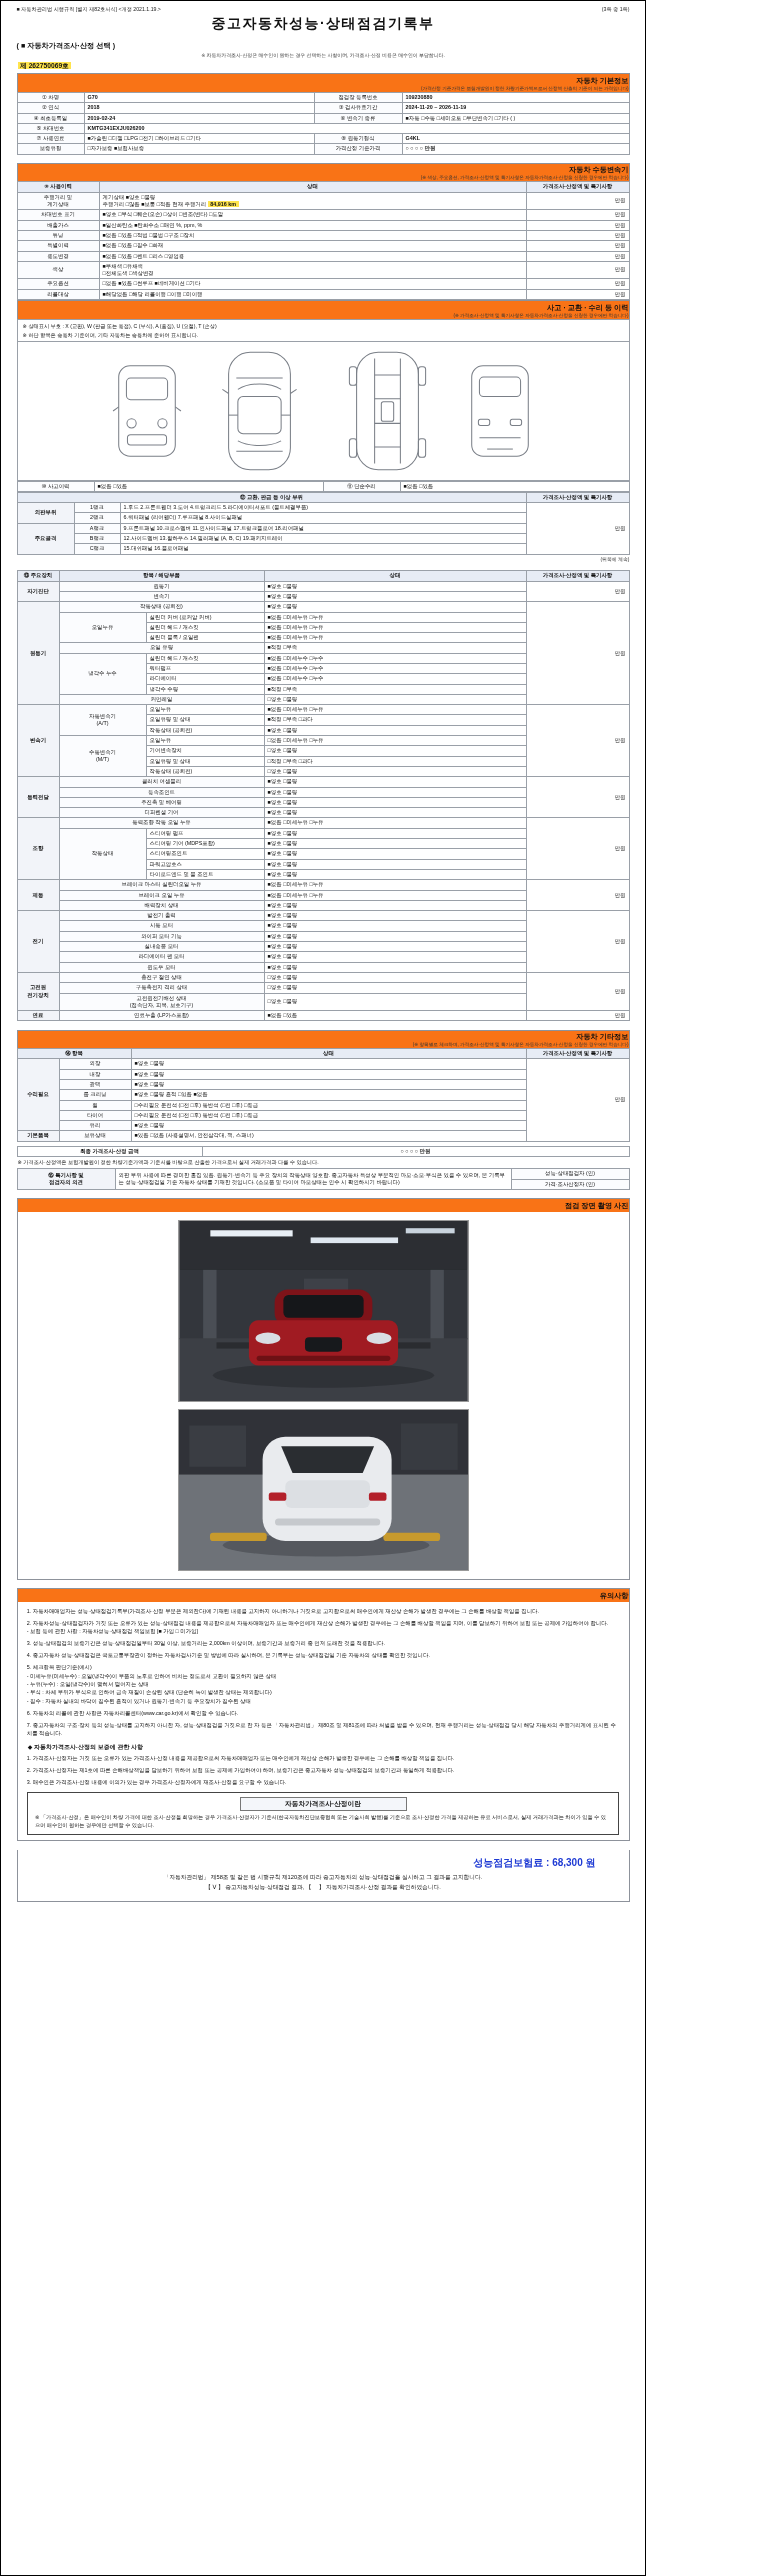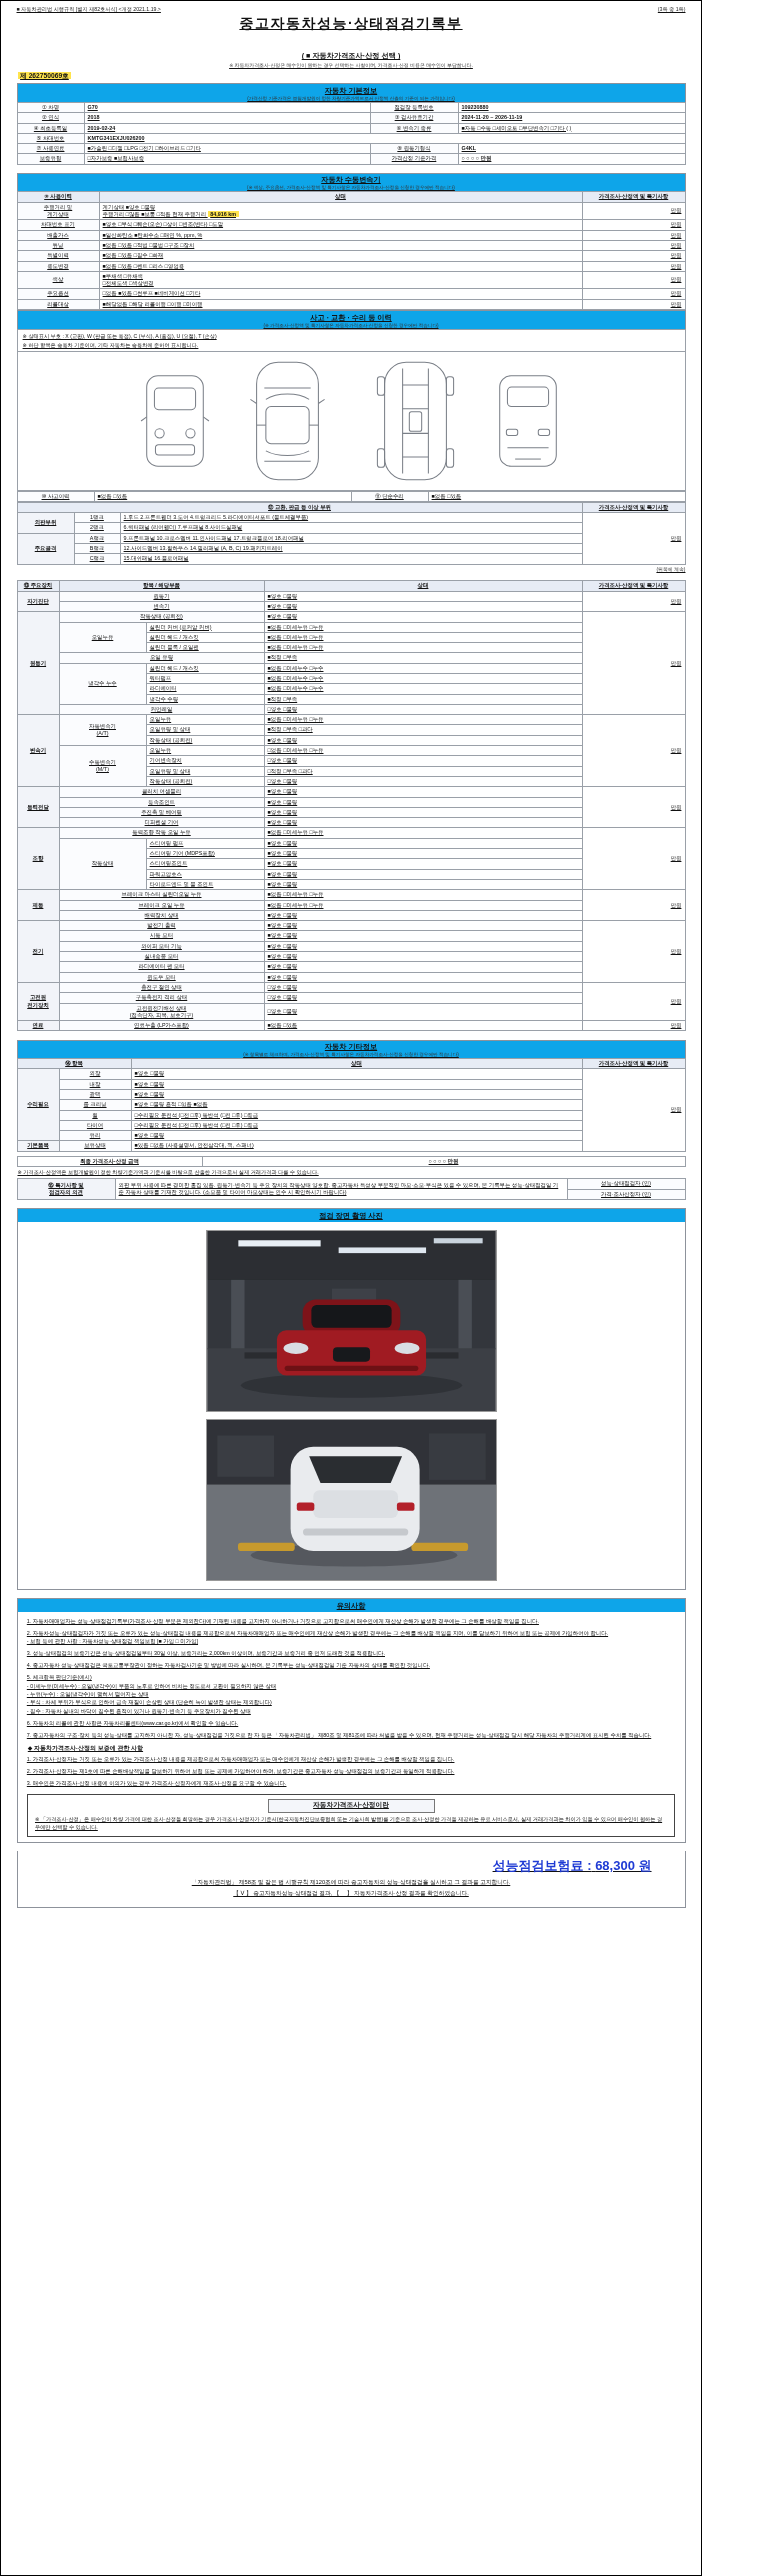--- a/index.html
+++ b/index.html
@@ -1,25 +1,25 @@
 <!DOCTYPE html>
 <html lang="ko" style="font-size:8.2px"><head>
 <meta charset="utf-8">
 <style>
   html,body{margin:0;padding:0;background:#ffffff;}
   body{width:773px;font-family:"Liberation Sans","DejaVu Sans",sans-serif;color:#111;}
-  .page{box-sizing:border-box;width:702px;height:2576px;border:0.5px solid #000;padding:5.2px 15.5px;overflow:hidden;position:relative;background:#fff;text-decoration:underline;}
+  .page{box-sizing:border-box;width:646px;height:2576px;border:0.5px solid #000;padding:5.2px 15.5px;overflow:hidden;position:relative;background:#fff;}
   .topline{display:flex;justify-content:space-between;font-size:5.2px;color:#222;margin-bottom:2.1px;}
   h1{margin:1px 0 0 0;text-align:center;font-size:14px;letter-spacing:1.5px;}
-  .subtitle{text-align:center;font-size:7.2px;font-weight:bold;margin-top:18px;}
+  .subtitle{font-size:7.2px;font-weight:bold;margin-top:8px;}
   .subnote{text-align:center;font-size:4.9px;color:#333;margin-top:1px;}
   .docno{margin:4.1px 0 2.1px 1px;font-size:6.7px;font-weight:bold;}
   .hl{background:#ffe44d;font-weight:bold;padding:0 2.6px;}
   .sec{margin-bottom:8.2px;}
-  .band{background:#0ea5e9;border:0.5px solid #8d929b;border-bottom:none;text-align:center;padding:1.5px 0 1px 0;}
+  .band{background:#f97316;border:0.5px solid #8d929b;border-bottom:none;text-align:right;padding:1.5px 0 1px 0;}
   .band-title{font-size:7.2px;font-weight:bold;}
   .band-note{font-size:4.6px;color:#333;}
   table.frm{width:100%;border-collapse:collapse;table-layout:fixed;}
   table.frm td{border:0.5px solid #9aa0a8;font-size:5.4px;padding:1px 3.1px;vertical-align:middle;white-space:pre-line;word-break:break-all;line-height:1.35;}
   td.hd{background:#e7ecf5;font-weight:bold;text-align:center;}
   td.lab{background:#fbfcfe;text-align:center;}
   td.grp{background:#f2f4f9;text-align:center;font-weight:bold;}
   td.sub{text-align:left;background:#fff;}
   td.opt{text-align:left;}
   td.won{text-align:right;color:#222;}
@@ -30,21 +30,21 @@
   .marker{font-size:4.9px;text-align:right;color:#333;margin-top:1.5px;}
   .notice-body{border:0.5px solid #8d929b;border-top:none;padding:5.2px 9.3px;}
   .notice-item{font-size:5.4px;line-height:1.55;margin-bottom:3.6px;white-space:pre-line;}
   .wsub{font-size:6px;font-weight:bold;margin:5.2px 1px 2.1px 1px;}
   .pricing-box{border:0.8px solid #444;margin-top:6.2px;padding:4.1px 7.2px;}
   .pricing-title{text-align:center;font-weight:bold;font-size:6.7px;border:0.5px solid #777;display:block;width:165px;margin:0 auto 3.1px auto;padding:1.5px 0;background:#f4f6fa;}
   .pricing-text{font-size:5.2px;line-height:1.5;white-space:pre-line;}
   .photos-wrap{border:0.5px solid #8d929b;border-top:none;padding:8.2px 0;display:flex;flex-direction:column;align-items:center;gap:7.2px;background:#fff;}
   .photo{border:0.5px solid #999;line-height:0;}
   .sign-body{border:0.5px solid #8d929b;border-top:none;padding:5.2px 12.4px 7.2px 12.4px;}
-  .ins-line{text-align:right;font-size:13px;font-weight:bold;color:#1f3bd4;margin:1px 20.6px 4.1px 0;}
+  .ins-line{text-align:right;font-size:10px;font-weight:bold;color:#1f3bd4;margin:1px 20.6px 4.1px 0;}
   .sign-p{text-align:center;font-size:5.7px;margin:2.1px 0;white-space:pre-line;}
   svg{display:block;}
 </style>
 </head>
 <body>
 
 <div class="page">
 
   <div class="topline">
     <span>■ 자동차관리법 시행규칙 [별지 제82호서식] &lt;개정 2021.1.19.&gt;</span>

